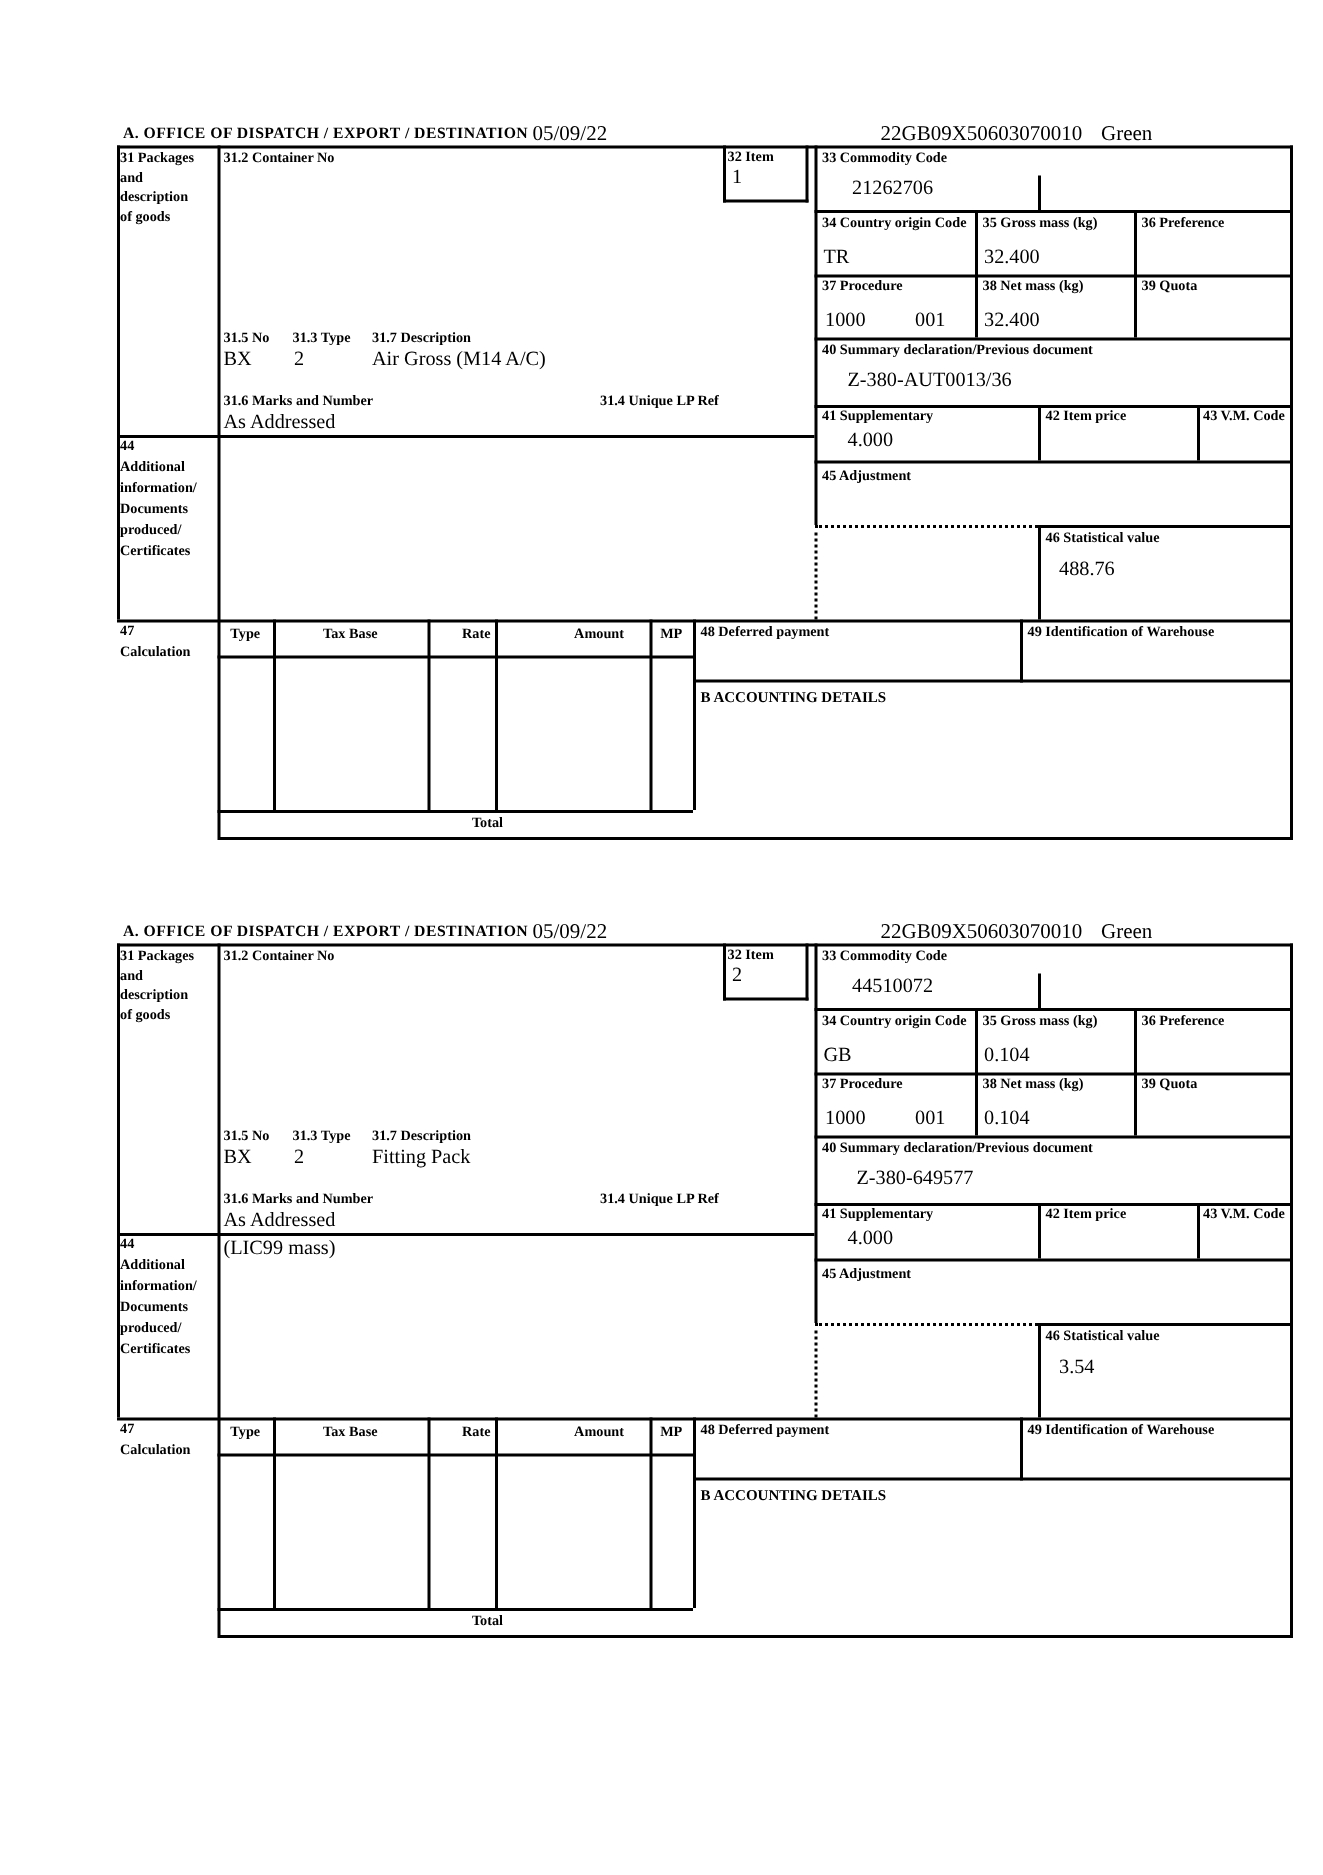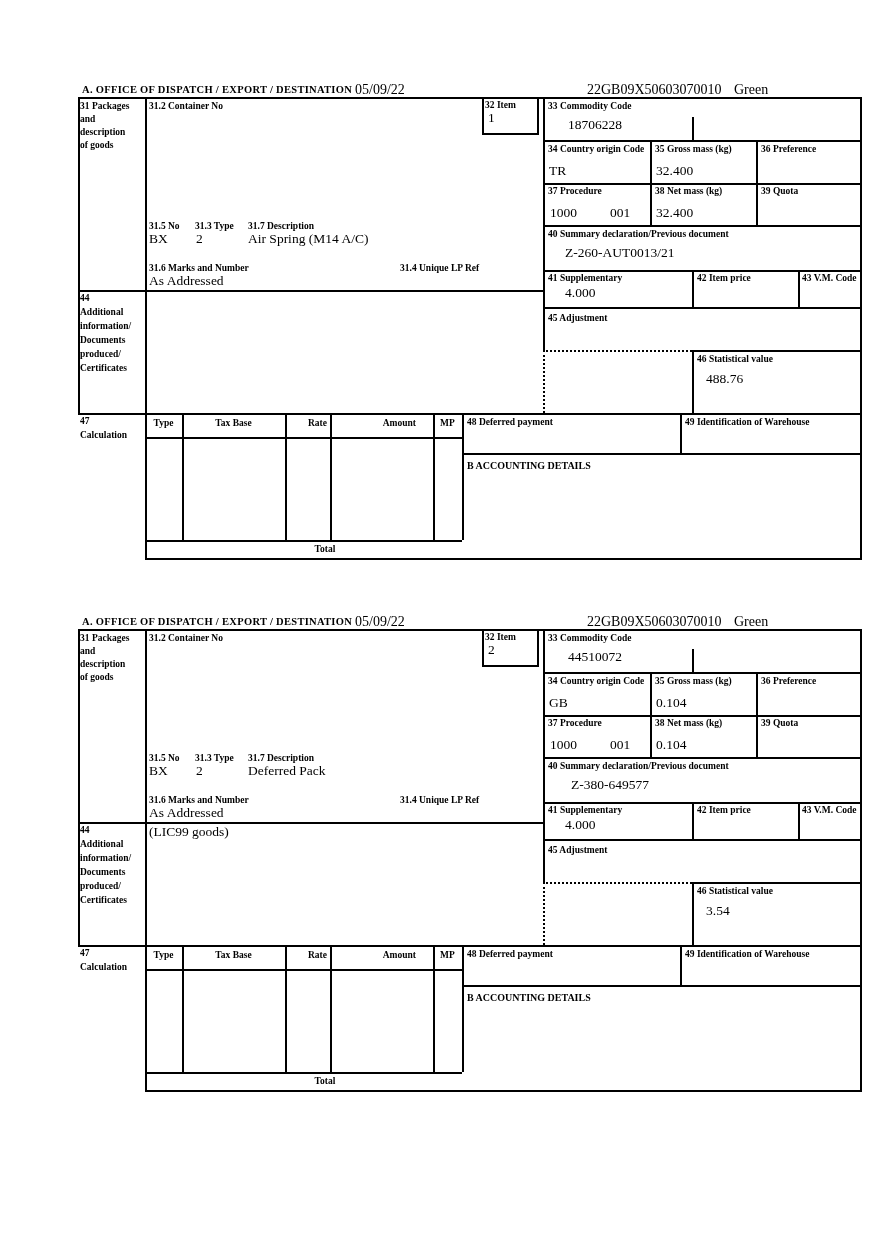--- a/index.html
+++ b/index.html
@@ -68,54 +68,54 @@
   <span class="lbl" style="left:2px;top:19px">31 Packages</span>
   <span class="lbl" style="left:2px;top:32px">and</span>
   <span class="lbl" style="left:2px;top:45px">description</span>
   <span class="lbl" style="left:2px;top:58px">of goods</span>
 
   <span class="lbl" style="left:71px;top:19px">31.2 Container No</span>
   <span class="lbl" style="left:407px;top:18px">32 Item</span>
   <span class="val" style="left:410px;top:29px">1</span>
 
   <span class="lbl" style="left:470px;top:19px">33 Commodity Code</span>
-  <span class="val" style="left:490px;top:36px">18706228</span>
+  <span class="val" style="left:490px;top:36px">21262706</span>
 
   <span class="lbl" style="left:470px;top:62px">34 Country origin Code</span>
   <span class="val" style="left:471px;top:82px">TR</span>
   <span class="lbl" style="left:577px;top:62px">35 Gross mass (kg)</span>
   <span class="val" style="left:578px;top:82px">32.400</span>
   <span class="lbl" style="left:683px;top:62px">36 Preference</span>
 
   <span class="lbl" style="left:470px;top:104px">37 Procedure</span>
   <span class="val" style="left:472px;top:124px">1000</span>
   <span class="val" style="left:532px;top:124px">001</span>
   <span class="lbl" style="left:577px;top:104px">38 Net mass (kg)</span>
   <span class="val" style="left:578px;top:124px">32.400</span>
   <span class="lbl" style="left:683px;top:104px">39 Quota</span>
 
   <span class="lbl" style="left:470px;top:147px">40 Summary declaration/Previous document</span>
-  <span class="val" style="left:487px;top:164px">Z-260-AUT0013/21</span>
+  <span class="val" style="left:487px;top:164px">Z-380-AUT0013/36</span>
 
   <span class="lbl" style="left:470px;top:191px">41 Supplementary</span>
   <span class="val" style="left:487px;top:204px">4.000</span>
   <span class="lbl" style="left:619px;top:191px">42 Item price</span>
   <span class="lbl" style="left:724px;top:191px">43 V.M. Code</span>
 
   <span class="lbl" style="left:470px;top:231px">45 Adjustment</span>
 
   <span class="lbl" style="left:619px;top:272px">46 Statistical value</span>
   <span class="val" style="left:628px;top:290px">488.76</span>
 
   <span class="lbl" style="left:71px;top:139px">31.5 No</span>
   <span class="lbl" style="left:117px;top:139px">31.3 Type</span>
   <span class="lbl" style="left:170px;top:139px">31.7 Description</span>
   <span class="val" style="left:71px;top:150px">BX</span>
   <span class="val" style="left:118px;top:150px">2</span>
-  <span class="val" style="left:170px;top:150px">Air Spring (M14 A/C)</span>
+  <span class="val" style="left:170px;top:150px">Air Gross (M14 A/C)</span>
 
   <span class="lbl" style="left:71px;top:181px">31.6 Marks and Number</span>
   <span class="lbl" style="left:322px;top:181px">31.4 Unique LP Ref</span>
   <span class="val" style="left:71px;top:192px">As Addressed</span>
 
   <span class="lbl" style="left:2px;top:211px">44</span>
   <span class="lbl" style="left:2px;top:225px">Additional</span>
   <span class="lbl" style="left:2px;top:239px">information/</span>
   <span class="lbl" style="left:2px;top:253px">Documents</span>
   <span class="lbl" style="left:2px;top:267px">produced/</span>
@@ -215,33 +215,33 @@
   <span class="lbl" style="left:470px;top:231px">45 Adjustment</span>
 
   <span class="lbl" style="left:619px;top:272px">46 Statistical value</span>
   <span class="val" style="left:628px;top:290px">3.54</span>
 
   <span class="lbl" style="left:71px;top:139px">31.5 No</span>
   <span class="lbl" style="left:117px;top:139px">31.3 Type</span>
   <span class="lbl" style="left:170px;top:139px">31.7 Description</span>
   <span class="val" style="left:71px;top:150px">BX</span>
   <span class="val" style="left:118px;top:150px">2</span>
-  <span class="val" style="left:170px;top:150px">Deferred Pack</span>
+  <span class="val" style="left:170px;top:150px">Fitting Pack</span>
 
   <span class="lbl" style="left:71px;top:181px">31.6 Marks and Number</span>
   <span class="lbl" style="left:322px;top:181px">31.4 Unique LP Ref</span>
   <span class="val" style="left:71px;top:192px">As Addressed</span>
 
   <span class="lbl" style="left:2px;top:211px">44</span>
   <span class="lbl" style="left:2px;top:225px">Additional</span>
   <span class="lbl" style="left:2px;top:239px">information/</span>
   <span class="lbl" style="left:2px;top:253px">Documents</span>
   <span class="lbl" style="left:2px;top:267px">produced/</span>
   <span class="lbl" style="left:2px;top:281px">Certificates</span>
-  <span class="val" style="left:71px;top:211px">(LIC99 goods)</span>
+  <span class="val" style="left:71px;top:211px">(LIC99 mass)</span>
 
   <span class="lbl" style="left:2px;top:334px">47</span>
   <span class="lbl" style="left:2px;top:348px">Calculation</span>
   <span class="lbl ctr" style="left:67px;top:336px;width:37px">Type</span>
   <span class="lbl ctr" style="left:104px;top:336px;width:103px">Tax Base</span>
   <span class="lbl rgt" style="left:207px;top:336px;width:42px">Rate</span>
   <span class="lbl rgt" style="left:252px;top:336px;width:86px">Amount</span>
   <span class="lbl ctr" style="left:355px;top:336px;width:29px">MP</span>
 
   <span class="lbl" style="left:389px;top:335px">48 Deferred payment</span>

